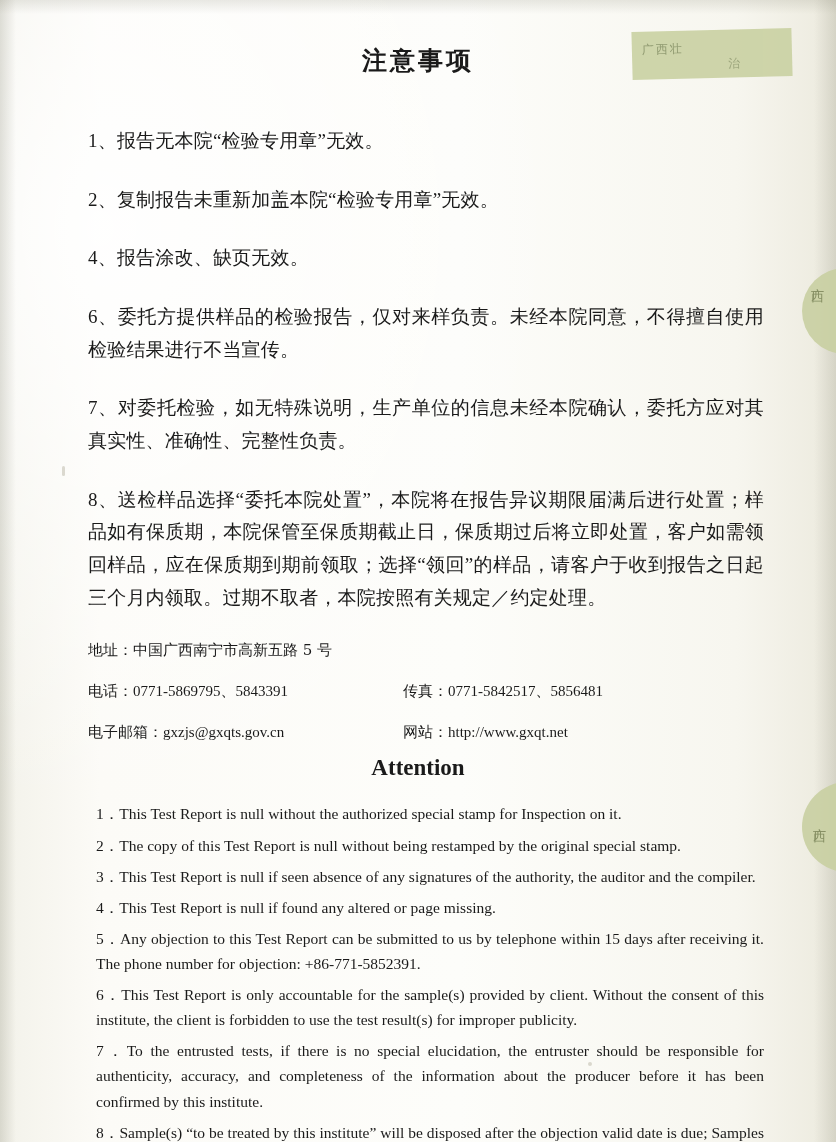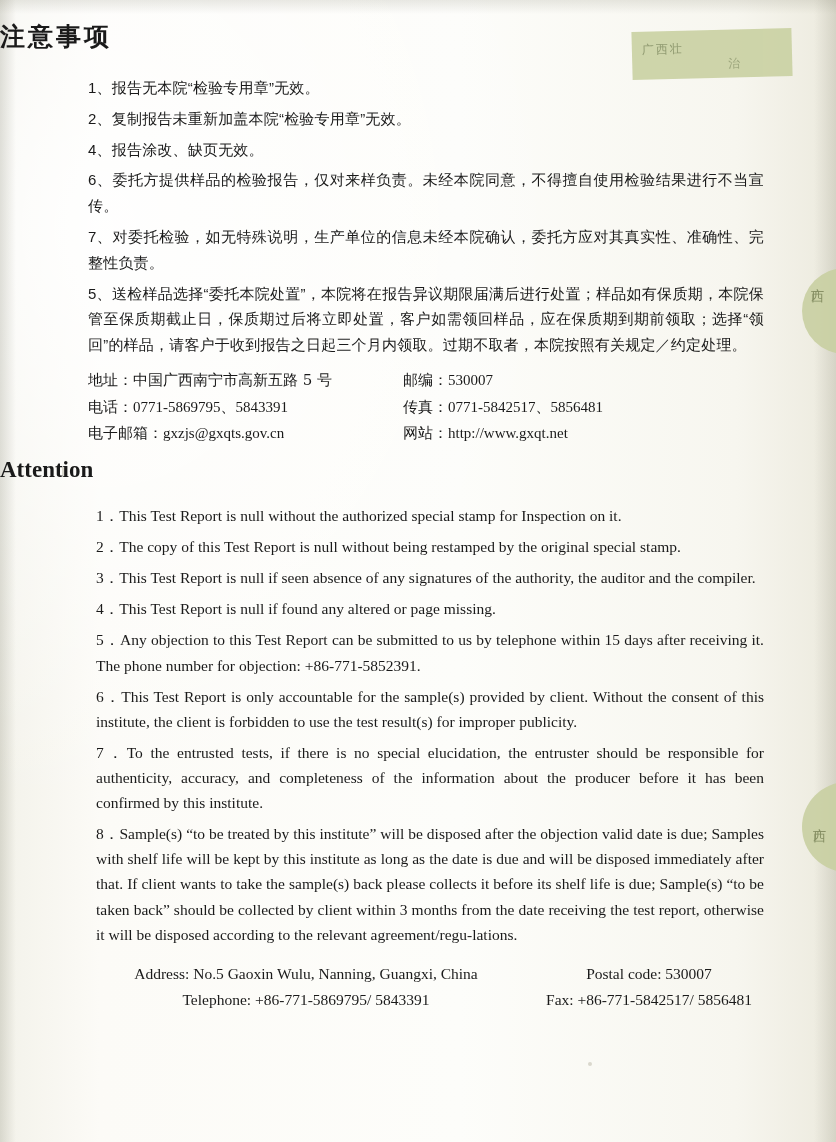--- a/index.html
+++ b/index.html
@@ -87,56 +87,58 @@
   .stamp-circle-2 { left: 802px; top: 782px; width: 90px; height: 90px; }
 
   .content {
     position: absolute;
     left: 0; top: 0;
     width: 836px;
   }
 
   h1.title-cn {
     margin: 0;
-    padding-top: 20px;
-    text-align: left;
+    padding-top: 44px;
+    text-align: center;
     font-size: 25px;
     font-weight: bold;
     letter-spacing: 3px;
     font-family: "DejaVu Serif", serif;
   }
   h2.title-en {
     margin: 0;
     padding-top: 10px;
-    text-align: left;
+    text-align: center;
     font-size: 23px;
     font-weight: bold;
     font-family: "Liberation Serif", serif;
   }
 
   .cn-block {
     padding: 22px 72px 0 88px;
   }
   .cn-item {
-    font-size: 15px;
+    font-size: 19px;
     line-height: 1.72;
     margin-bottom: 5px;
     text-align: justify;
-    font-family: Liberation Sans, sans-serif;
+    font-family: Liberation Serif, serif;
     letter-spacing: 0.2px;
+    margin-top: 26px;
   }
 
   .cn-contact {
     padding: 4px 72px 0 88px;
     font-size: 15px;
     font-family: "DejaVu Serif", serif;
   }
   .cn-contact-row {
     display: flex;
     line-height: 1.78;
+    margin-top: 14px;
   }
   .cn-contact-col-a { width: 315px; }
   .cn-contact-col-b { flex: 1; }
   .mono-ascii { font-family: "Liberation Serif", serif; }
 
   .en-block {
     padding: 20px 72px 0 96px;
   }
   .en-item {
     font-size: 15.5px;
@@ -193,30 +195,27 @@
   <div class="content">
 
     <h1 class="title-cn">注意事项</h1>
 
     <div class="cn-block">
       <div class="cn-item">1、报告无本院“检验专用章”无效。</div>
       <div class="cn-item">2、复制报告未重新加盖本院“检验专用章”无效。</div>
       <div class="cn-item">4、报告涂改、缺页无效。</div>
       <div class="cn-item">6、委托方提供样品的检验报告，仅对来样负责。未经本院同意，不得擅自使用检验结果进行不当宣传。</div>
       <div class="cn-item">7、对委托检验，如无特殊说明，生产单位的信息未经本院确认，委托方应对其真实性、准确性、完整性负责。</div>
-      <div class="cn-item">5、送检样品选择“委托本院处置”，本院将在报告异议期限届满后进行处置；样品如有保质期，本院保管至保质期截止日，保质期过后将立即处置，客户如需领回样品，应在保质期到期前领取；选择“领回”的样品，请客户于收到报告之日起三个月内领取。过期不取者，本院按照有关规定／约定处理。</div>
+      <div class="cn-item">8、送检样品选择“委托本院处置”，本院将在报告异议期限届满后进行处置；样品如有保质期，本院保管至保质期截止日，保质期过后将立即处置，客户如需领回样品，应在保质期到期前领取；选择“领回”的样品，请客户于收到报告之日起三个月内领取。过期不取者，本院按照有关规定／约定处理。</div>
     </div>
 
     <div class="cn-contact">
       <div class="cn-contact-row">
         <div class="cn-contact-col-a">
           <span>地址：</span><span>中国广西南宁市高新五路 5 号</span>
-        </div>
-        <div class="cn-contact-col-b">
-          <span>邮编：</span><span class="mono-ascii">530007</span>
         </div>
       </div>
       <div class="cn-contact-row">
         <div class="cn-contact-col-a">
           <span>电话：</span><span class="mono-ascii">0771-5869795、5843391</span>
         </div>
         <div class="cn-contact-col-b">
           <span>传真：</span><span class="mono-ascii">0771-5842517、5856481</span>
         </div>
       </div>

